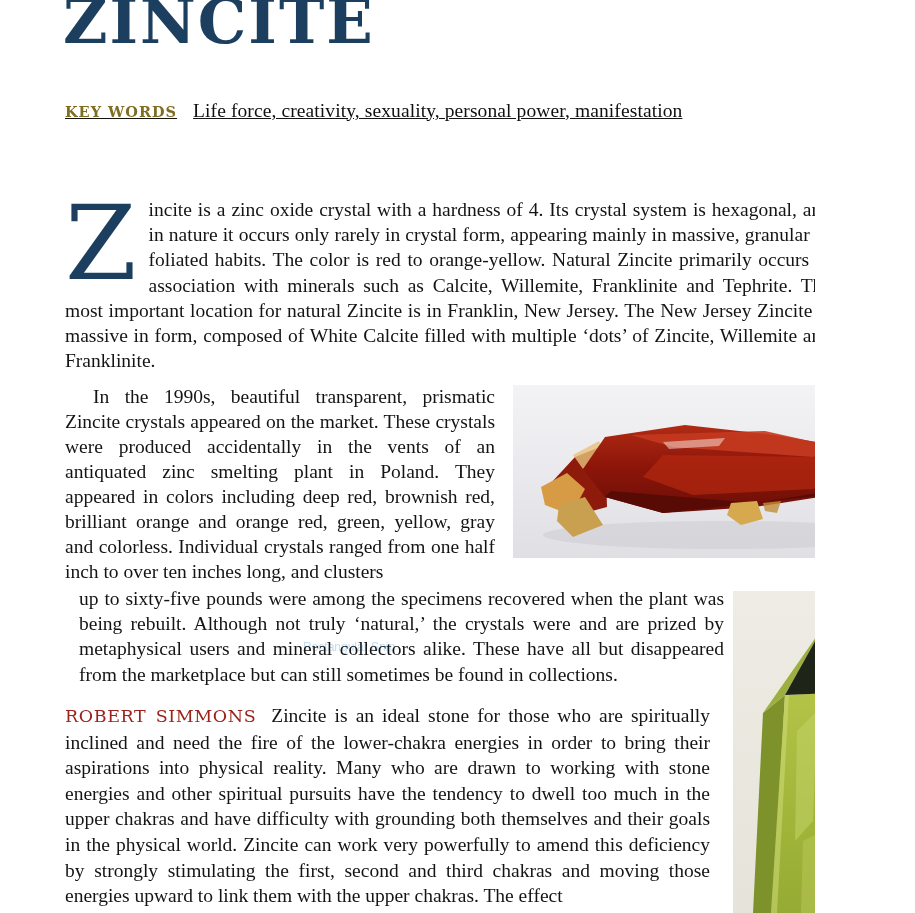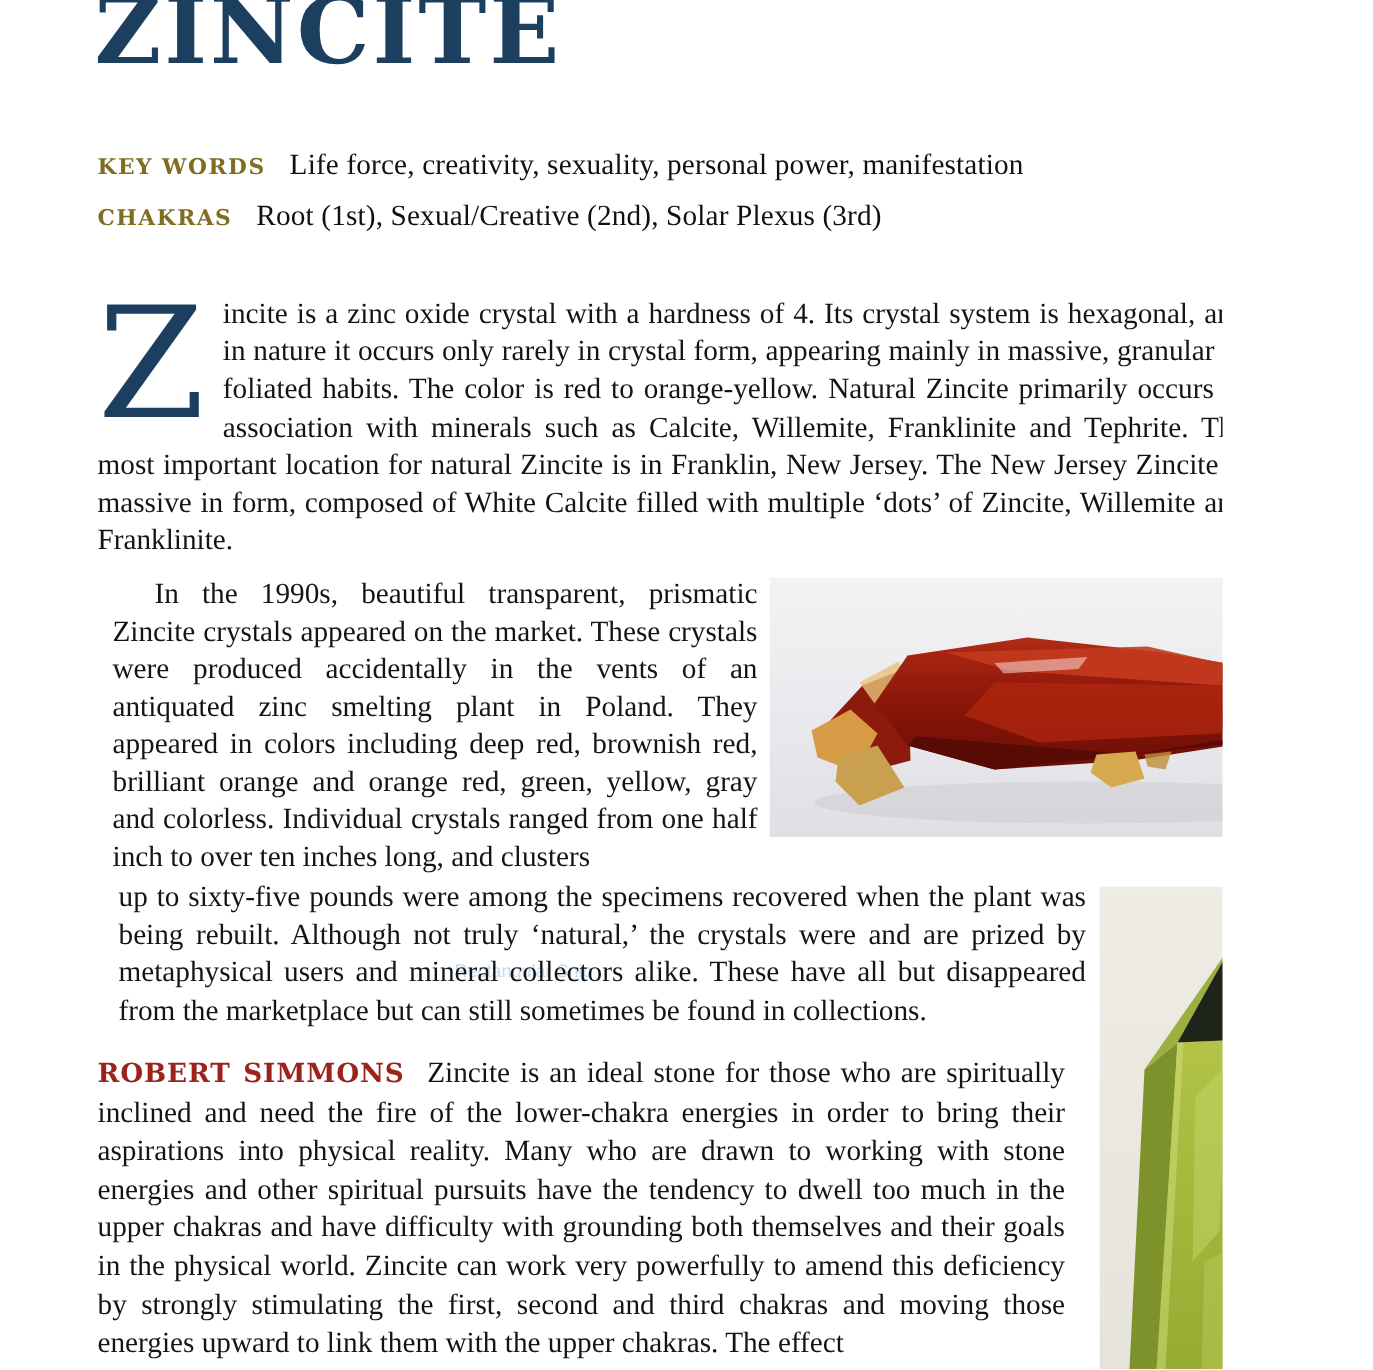--- a/index.html
+++ b/index.html
@@ -13,49 +13,49 @@
   }
   
   .title{
     position:absolute;left:63px;top:-14px;margin:0;
     font-family:"DejaVu Serif", serif;
     font-size:61px;font-weight:600;letter-spacing:2px;
     color:#1d3f5f;
   }
   
   .props{position:absolute;left:65px;top:99px;width:780px;}
-  .prop-row{margin-bottom:9px;line-height:24px;white-space:nowrap;}
+  .prop-row{margin-bottom:9px;line-height:24px;white-space:nowrap;text-decoration:underline;}
   .prop-label{
     font-family:"DejaVu Serif", serif;
     font-weight:bold;font-size:14.5px;letter-spacing:1px;
     color:#7f6e1f;margin-right:16px;
   }
   .prop-value{font-size:19.5px;color:#101010;letter-spacing:0.1px;}
   
   .bodytext{
     font-size:19.5px;line-height:25.2px;text-align:justify;
     color:#141414;
   }
   .intro{position:absolute;left:65px;top:197px;width:766px;}
   .dropcap{
     float:left;
     font-family:"DejaVu Serif", serif;
     font-size:103px;line-height:0.78;
     padding:6px 12px 0 0;
     color:#1d3f5f;
   }
   .col-para{
-    position:absolute;left:75px;top:384px;width:430px;
+    position:absolute;left:65px;top:384px;width:430px;
     text-indent:28px;line-height:25px;
   }
   .full-para{position:absolute;left:79px;top:586px;width:645px;}
   .rs-para{position:absolute;left:65px;top:703px;width:645px;line-height:25.6px;}
   .rs-label{
     font-family:"DejaVu Serif", serif;
-    font-weight:bold;font-size:17.5px;letter-spacing:0.6px;
+    font-weight:normal;font-size:17.5px;letter-spacing:0.6px;
     color:#9b231c;margin-right:15px;
   }
   
   .photo{position:absolute;display:block;}
   .photo-red{left:513px;top:385px;width:402px;height:173px;}
   .photo-green{left:733px;top:591px;width:182px;height:322px;}
   .photo svg{display:block;width:100%;height:100%;}
   
   .watermark{
     position:absolute;left:303px;top:640px;
@@ -68,23 +68,20 @@
 </head>
 <body>
 
 <div class="page">
 
   <h1 class="title">ZINCITE</h1>
 
   <div class="props">
     <div class="prop-row">
       <span class="prop-label">KEY WORDS</span><span class="prop-value">Life force, creativity, sexuality, personal power, manifestation</span>
-    </div>
-    <div class="prop-row">
-      <span class="prop-label">CHAKRAS</span><span class="prop-value">Root (1st), Sexual/Creative (2nd), Solar Plexus (3rd)</span>
     </div>
   </div>
 
   <div class="intro bodytext">
     <span class="dropcap">Z</span><span>incite is a zinc oxide crystal with a hardness of 4. Its crystal system is hexagonal, and in nature it occurs only rarely in crystal form, appearing mainly in massive, granular or foliated habits. The color is red to orange-yellow. Natural Zincite primarily occurs in association with minerals such as Calcite, Willemite, Franklinite and Tephrite. The most important location for natural Zincite is in Franklin, New Jersey. The New Jersey Zincite is massive in form, composed of White Calcite filled with multiple ‘dots’ of Zincite, Willemite and Franklinite.</span>
   </div>
 
   <div class="photo photo-red">
     <svg viewBox="0 0 402 173" preserveAspectRatio="none">
       <defs>

